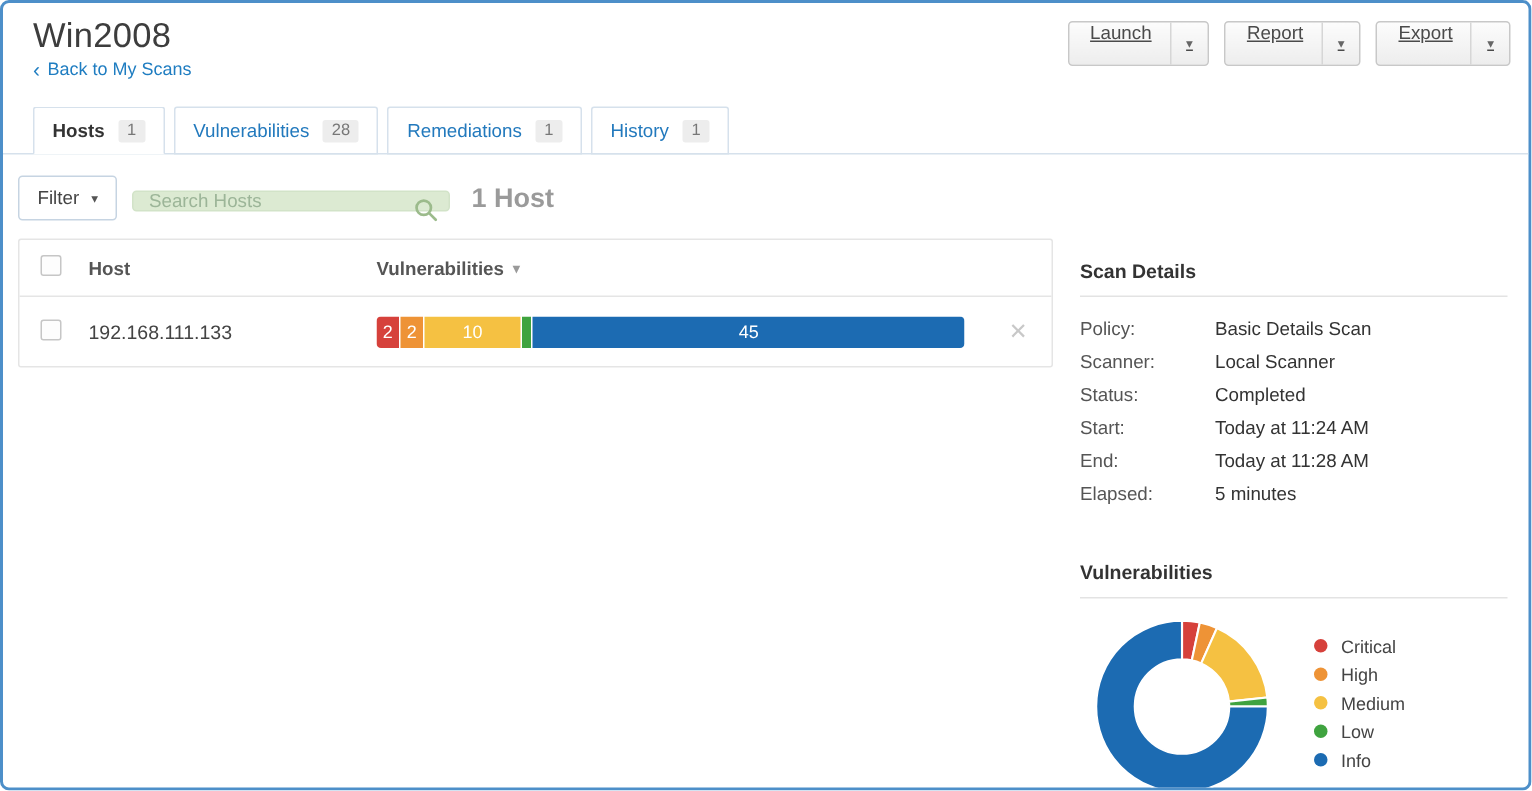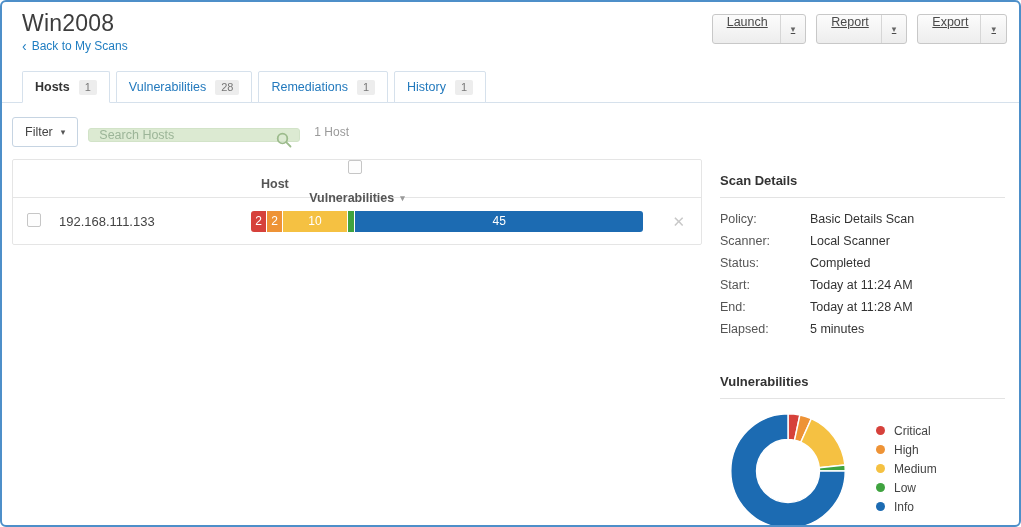--- a/index.html
+++ b/index.html
@@ -42,27 +42,27 @@
   .badge { margin-left: 9px; background: #ededed; color: #777; font-size: 11px; font-weight: normal; padding: 2px 6px; border-radius: 2px; line-height: 1; }
 
   
   .filterbar { display: flex; align-items: center; padding: 14px 20px 12px 10px; }
   .filter-btn { display: inline-flex; align-items: center; height: 30px; padding: 0 12px; background: #fff; border: 1px solid #c6d4e2; border-radius: 3px; font-size: 12.5px; color: #444; cursor: pointer; font-family: inherit; }
   .filter-btn .caret { margin-left: 8px; font-size: 9px; color: #555; }
   .search { position: relative; margin-left: 10px; width: 212px; height: 14px; }
   .search input { width: 100%; height: 100%; background: #dcead2; border: 1px solid #d2e3c8; border-radius: 3px; padding: 0 32px 0 10px; font-size: 12.5px; color: #4f6b4f; font-family: inherit; outline: none; }
   .search input::placeholder { color: #9cb598; }
   .search .mag { position: absolute; right: 8px; top: 7px; width: 16px; height: 16px; }
-  .host-count { margin-left: 14px; font-size: 12px; font-weight: normal; color: #9a9a9a; }
+  .host-count { margin-left: 14px; font-size: 18px; font-weight: bold; color: #9a9a9a; }
 
   
   .content { display: flex; padding: 0 14px 0 10px; }
 
   .hosts-table { width: 690px; flex: none; border: 1px solid #e5e5e5; border-radius: 2px; align-self: flex-start; background: #fff; }
-  .thead { display: flex; align-items: center; height: 38px; border-bottom: 1px solid #e5e5e5; font-size: 12.5px; font-weight: bold; color: #555; flex-direction: column; }
+  .thead { display: flex; align-items: center; height: 38px; border-bottom: 1px solid #e5e5e5; font-size: 12.5px; font-weight: bold; color: #555; }
   .trow  { display: flex; align-items: center; height: 46px; font-size: 13px; color: #444; }
   .cell-check { width: 46px; padding-left: 14px; flex: none; }
   .cell-host  { width: 192px; flex: none; }
   .cell-vuln  { flex: 1; display: flex; align-items: center; }
   .sort-caret { color: #9a9a9a; font-size: 9px; margin-left: 6px; }
   input[type="checkbox"] { appearance: none; width: 14px; height: 14px; border: 1px solid #c6c6c6; border-radius: 2px; background: #fdfdfd; margin: 0; cursor: pointer; }
 
   .sevbar { display: flex; width: 392px; height: 21px; border-radius: 3px; overflow: hidden; }
   .seg { display: flex; align-items: center; justify-content: center; color: #fff; font-size: 12px; flex-basis: 0; overflow: hidden; cursor: pointer; }
   .seg + .seg { margin-left: 1px; }

